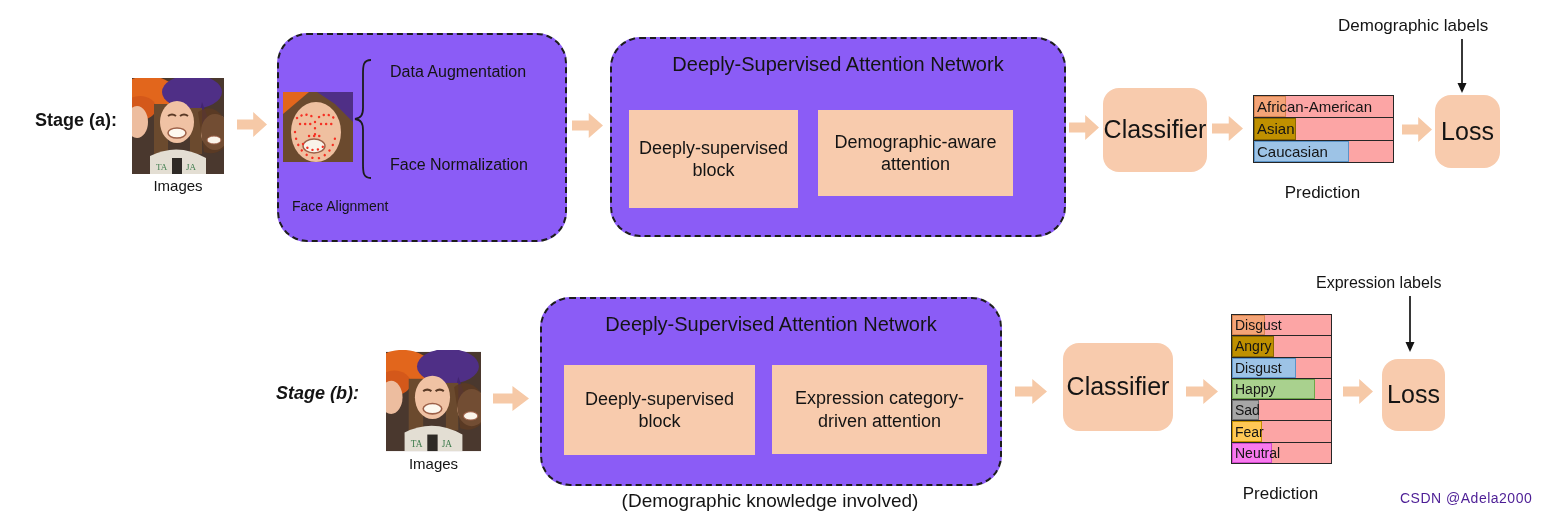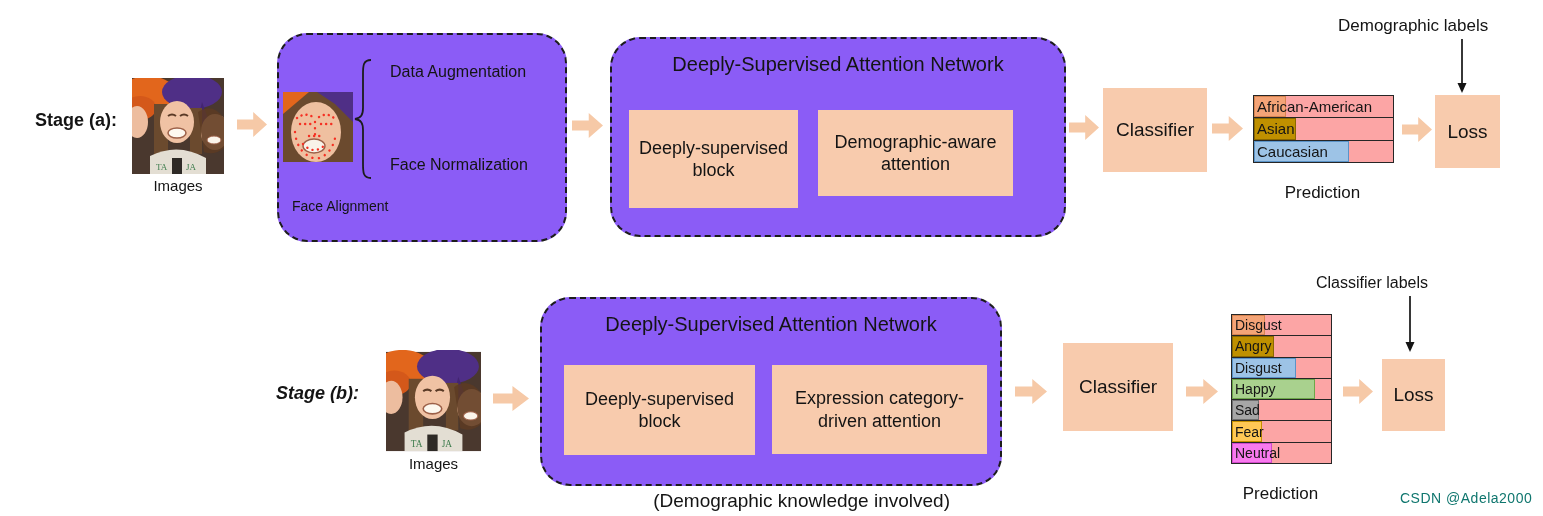--- a/index.html
+++ b/index.html
@@ -5,36 +5,36 @@
   html,body{margin:0;padding:0;background:#fff;}
   #canvas{position:relative;width:1543px;height:516px;background:#fff;
           font-family:"Liberation Sans",sans-serif;color:#141414;overflow:hidden;}
   .abs{position:absolute;}
   .stage-label{font-size:18px;font-weight:bold;white-space:nowrap;}
   .caption{font-size:15px;text-align:center;}
   .dashed-box{border:2px dashed #1c1c1c;border-radius:30px;background:#8b5cf6;}
   .dsan-title{font-size:20px;text-align:center;white-space:nowrap;}
   .orange-box{background:#F8CBAD;display:flex;align-items:center;justify-content:center;
               text-align:center;font-size:18px;line-height:1.25;}
-  .small-box{font-size:19px;}
+  .small-box{font-size:25px;border-radius:16px;}
   .block-arrow{background:#F6C9A7;
        clip-path:polygon(0 30%,54% 30%,54% 0,100% 50%,54% 100%,54% 70%,0 70%);}
   .fa-item{font-size:16px;white-space:nowrap;}
   .fa-label{font-size:14px;white-space:nowrap;}
   .pred-chart{border:1.5px solid #262626;background:#fca5a5;display:flex;flex-direction:column;}
   .crow{position:relative;flex:1;display:flex;align-items:center;border-bottom:1.5px solid #262626;overflow:visible;}
   .crow:last-child{border-bottom:none;}
   .cbar{position:absolute;left:0;top:0;bottom:0;border:1px solid transparent;box-sizing:border-box;}
   .clabel{position:relative;padding-left:3px;white-space:nowrap;z-index:2;}
   .chart-a .clabel{font-size:15px;}
   .chart-b .clabel{font-size:14px;}
   .pred-caption{font-size:17px;text-align:center;}
   .annot{font-size:17px;white-space:nowrap;}
   .footnote{font-size:19px;text-align:center;white-space:nowrap;}
-  .watermark{font-size:14px;color:#0f766e;letter-spacing:.5px;white-space:nowrap;}
+  .watermark{font-size:14px;color:#4c1d95;letter-spacing:.5px;white-space:nowrap;}
 </style>
 </head>
 <body>
 
 <div id="canvas">
 
   <div class="abs stage-label" style="left:35px;top:110px;">Stage (a):</div>
 
   <svg class="abs" style="left:132px;top:78px;" width="92" height="96" viewBox="0 0 92 96">
     <rect width="92" height="96" fill="#4a382e"></rect>
@@ -152,21 +152,21 @@
   </svg>
   <div class="abs caption" style="left:386px;top:455px;width:95px;">Images</div>
 
   <div class="abs block-arrow" style="left:493px;top:386px;width:36px;height:25px;"></div>
 
   <div class="abs dashed-box" style="left:540px;top:297px;width:458px;height:185px;">
     <div class="dsan-title" style="margin-top:14px;">Deeply-Supervised Attention Network</div>
     <div class="orange-box abs" style="left:22px;top:66px;width:191px;height:90px;">Deeply-supervised block</div>
     <div class="orange-box abs" style="left:230px;top:66px;width:215px;height:89px;">Expression category-driven attention</div>
   </div>
-  <div class="abs footnote" style="left:590px;top:490px;width:360px;text-align:right;">(Demographic knowledge involved)</div>
+  <div class="abs footnote" style="left:590px;top:490px;width:360px;">(Demographic knowledge involved)</div>
 
   <div class="abs block-arrow" style="left:1015px;top:379px;width:32px;height:25px;"></div>
 
   <div class="abs orange-box small-box" style="left:1063px;top:343px;width:110px;height:88px;">Classifier</div>
 
   <div class="abs block-arrow" style="left:1186px;top:379px;width:32px;height:25px;"></div>
 
   <div class="abs pred-chart chart-b" style="left:1231px;top:314px;width:99px;height:148px;">
       <div class="crow">
         <div class="cbar" style="width: 33%; background: rgb(244, 164, 119); border-color: rgb(216, 132, 80);"></div>
@@ -196,21 +196,21 @@
         <div class="cbar" style="width: 40%; background: rgb(249, 122, 239); border-color: rgb(210, 74, 203);"></div>
         <span class="clabel">Neutral</span>
       </div>
     </div>
   <div class="abs pred-caption" style="left:1231px;top:484px;width:99px;">Prediction</div>
 
   <div class="abs block-arrow" style="left:1343px;top:379px;width:30px;height:25px;"></div>
 
   <div class="abs orange-box small-box" style="left:1382px;top:359px;width:63px;height:72px;">Loss</div>
 
-  <div class="abs annot" style="left:1316px;top:274px;font-size:16px;">Classifier labels</div>
+  <div class="abs annot" style="left:1316px;top:274px;font-size:16px;">Expression labels</div>
   <svg class="abs" style="left:1403px;top:296px;" width="14" height="56" viewBox="0 0 14 56">
     <line x1="7" y1="0" x2="7" y2="47" stroke="#141414" stroke-width="1.7"></line>
     <polygon points="7,56 2.5,46 11.5,46" fill="#141414"></polygon>
   </svg>
 
   <div class="abs watermark" style="left:1400px;top:490px;">CSDN @Adela2000</div>
 
 </div>
 
 </body></html>

